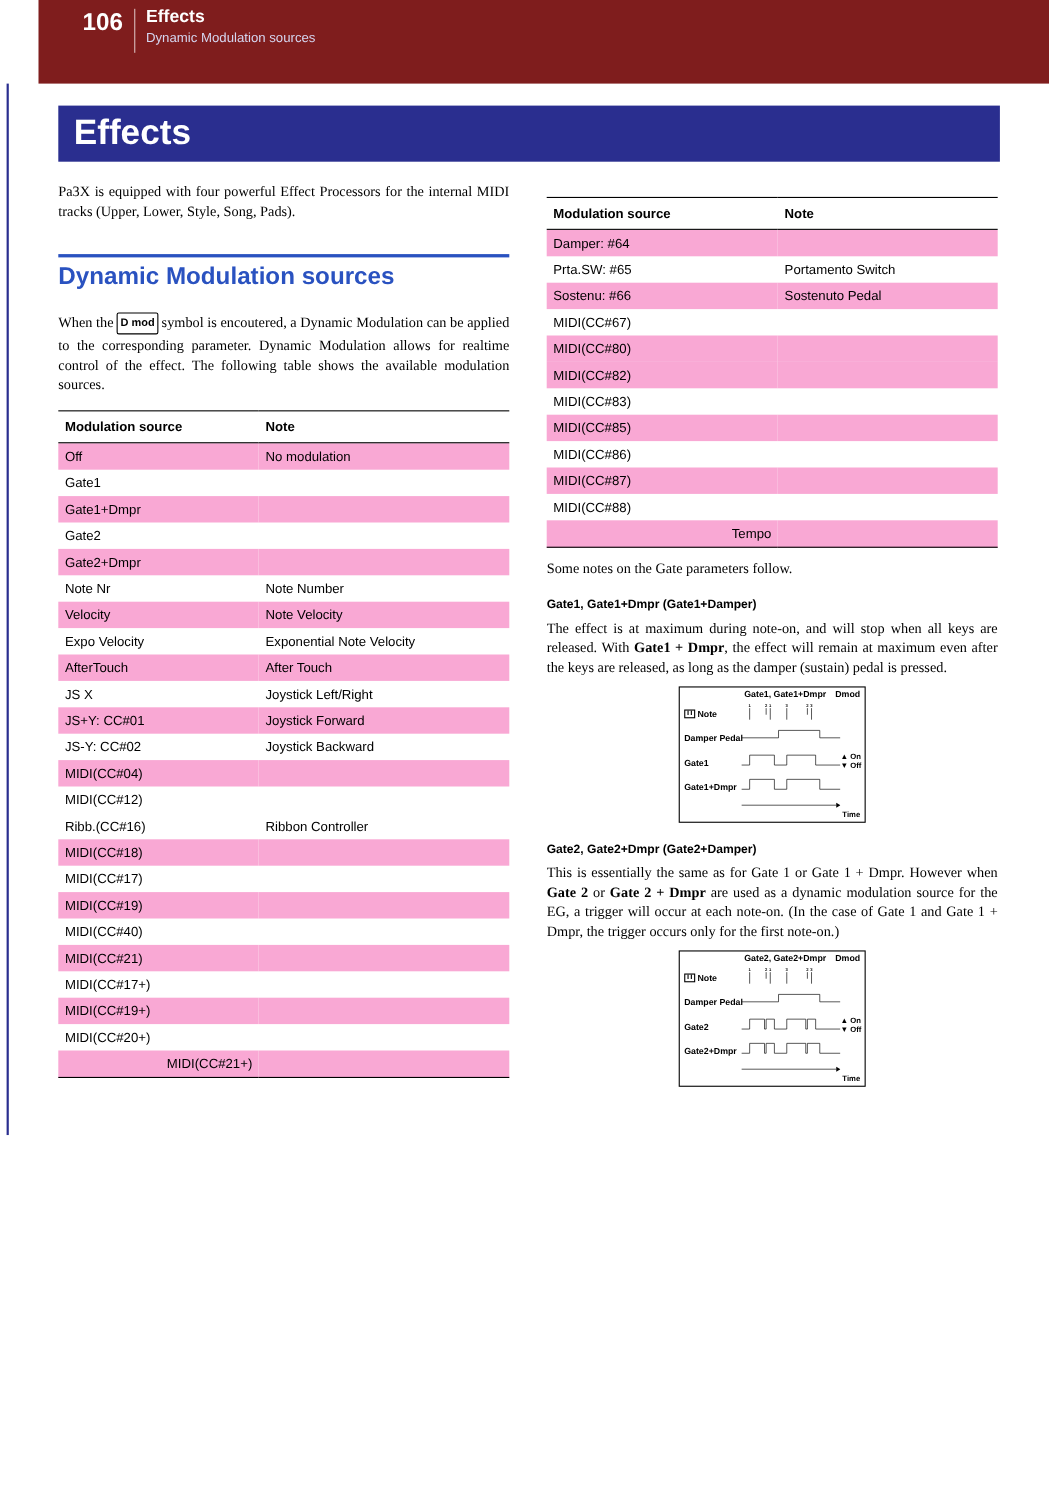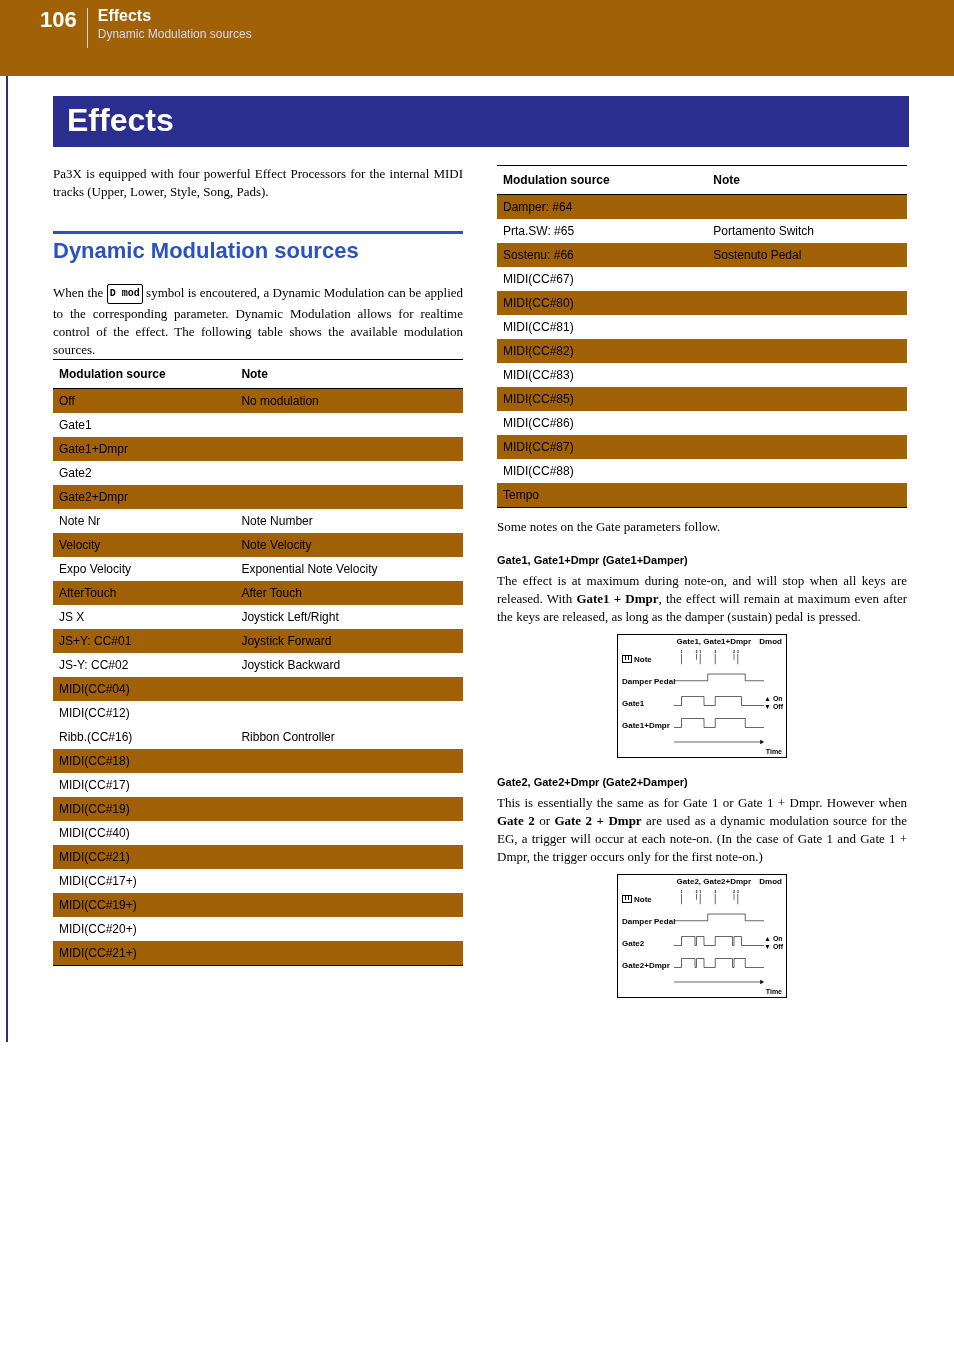--- a/index.html
+++ b/index.html
@@ -1,36 +1,36 @@
 <!DOCTYPE html>
 <html><head>
 <meta charset="utf-8">
 <style>
   * { box-sizing: border-box; margin: 0; padding: 0; }
   html, body { width: 954px; background: #fff; font-family: "Segoe UI", "Helvetica Neue", Arial, sans-serif; }
-  .topband { background: #a16207; height: 76px; position: relative; color: #fff; }
+  .topband { background: #7f1d1d; height: 76px; position: relative; color: #fff; margin-left: 35px; }
   .topband .inner { position: absolute; left: 40px; top: 6px; display: flex; align-items: flex-start; }
   .topband .pagenum { font-size: 22px; font-weight: 700; padding-right: 10px; line-height: 28px; }
   .topband .rule { width: 1px; height: 40px; background: rgba(255,255,255,0.7); margin: 2px 10px 0 0; }
   .topband .titles .t1 { font-size: 16px; font-weight: 700; line-height: 20px; }
   .topband .titles .t2 { font-size: 12px; font-weight: 400; line-height: 16px; color: #d5d6f0; }
   .page { padding: 20px 45px 40px 45px; border-left: 2px solid #2a2e8f; margin-left: 6px; }
   .bigtitle { background: #2a2e8f; color: #fff; font-size: 32px; font-weight: 700; padding: 6px 14px 8px 14px; margin-bottom: 18px; }
   .intro { font-size: 13px; line-height: 18px; text-align: justify; max-width: 410px; font-family: Georgia, "Times New Roman", serif; }
   .columns { display: flex; gap: 34px; margin-top: 6px; }
   .col { width: 410px; }
   h2.section { color: #2a52c0; font-size: 22px; font-weight: 700; border-top: 3px solid #2a52c0; padding-top: 4px; margin: 30px 0 20px 0; }
   .body { font-size: 13px; line-height: 18px; text-align: justify; font-family: Georgia, "Times New Roman", serif; }
   .body b { font-weight: 700; }
-  .dmod { display:inline-block; font-family: Liberation Mono, monospace; font-size:10px; font-weight:700; border:1px solid #000; padding:0 2px; border-radius:2px; position:relative; top:-1px;}
-  table.modtable { width: 100%; border-collapse: collapse; margin-top: 0; font-size: 12px; }
+  .dmod { display:inline-block; font-family: Liberation Sans, sans-serif; font-size:10px; font-weight:700; border:1px solid #000; padding:0 2px; border-radius:2px; position:relative; top:-1px;}
+  table.modtable { width: 100%; border-collapse: collapse; margin-top: 14px; font-size: 12px; }
   table.modtable thead td { font-weight: 700; border-top: 1.5px solid #000; border-bottom: 1.5px solid #000; padding: 7px 6px; }
   table.modtable tbody td { padding: 5px 6px; border-bottom: 0; }
-  table.modtable tbody tr.even td { background: #a16207; }
-  table.modtable tbody tr:last-child td { border-bottom: 1.5px solid #000; }
+  table.modtable tbody tr.even td { background: #f9a8d4; }
+  table.modtable tbody tr:last-child td { border-bottom: 1.5px solid #000; text-align: right; }
   .subhead { font-size: 11px; font-weight: 700; margin: 18px 0 6px 0; }
   .diagram { border: 1px solid #000; width: 170px; margin: 8px auto 4px auto; font-family: Arial, sans-serif; font-size: 8px; font-weight: 700; }
   .diagram .titlebar { text-align: right; padding: 2px 4px; border-bottom: 0; }
   .diagram .row { display: flex; align-items: center; border-bottom: 0; }
   .diagram .row .lab { width: 56px; padding: 2px 2px 2px 4px; text-align: left; white-space: nowrap;}
   .diagram .row .area { flex: 1; height: 22px; position: relative; }
   .diagram .noterow svg, .diagram .drow svg, .diagram .wrow svg { display:block; }
   .diagram .rlab { width: 22px; font-size: 7px; line-height: 8px; padding-right:2px;}
   .diagram .footer { text-align: right; font-size: 7px; padding: 0 4px 2px 0; }
   .kbdicon { display:inline-block; width:10px; height:8px; border:1px solid #000; margin-right:2px; vertical-align:middle; position:relative;}
@@ -194,24 +194,20 @@
             <tr class="even">
               <td>Sostenu: #66</td>
               <td>Sostenuto Pedal</td>
             </tr>
             <tr>
               <td>MIDI(CC#67)</td>
               <td></td>
             </tr>
             <tr class="even">
               <td>MIDI(CC#80)</td>
-              <td></td>
-            </tr>
-            <tr>
-              <td>MIDI(CC#81)</td>
               <td></td>
             </tr>
             <tr class="even">
               <td>MIDI(CC#82)</td>
               <td></td>
             </tr>
             <tr>
               <td>MIDI(CC#83)</td>
               <td></td>
             </tr>

